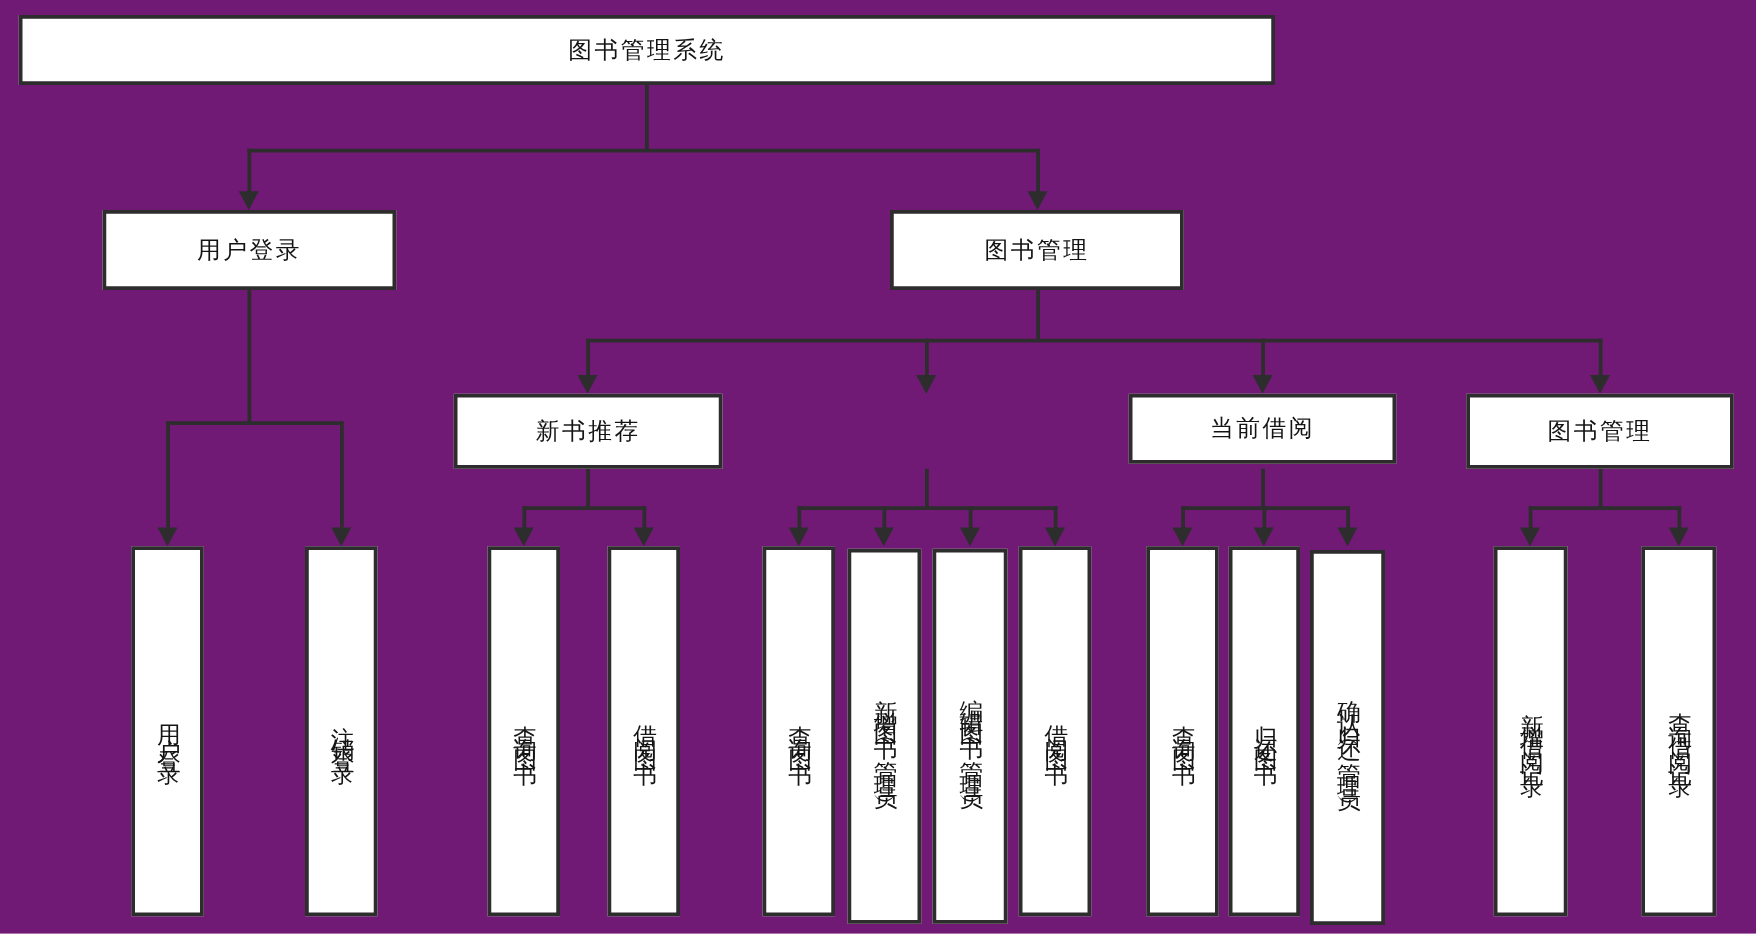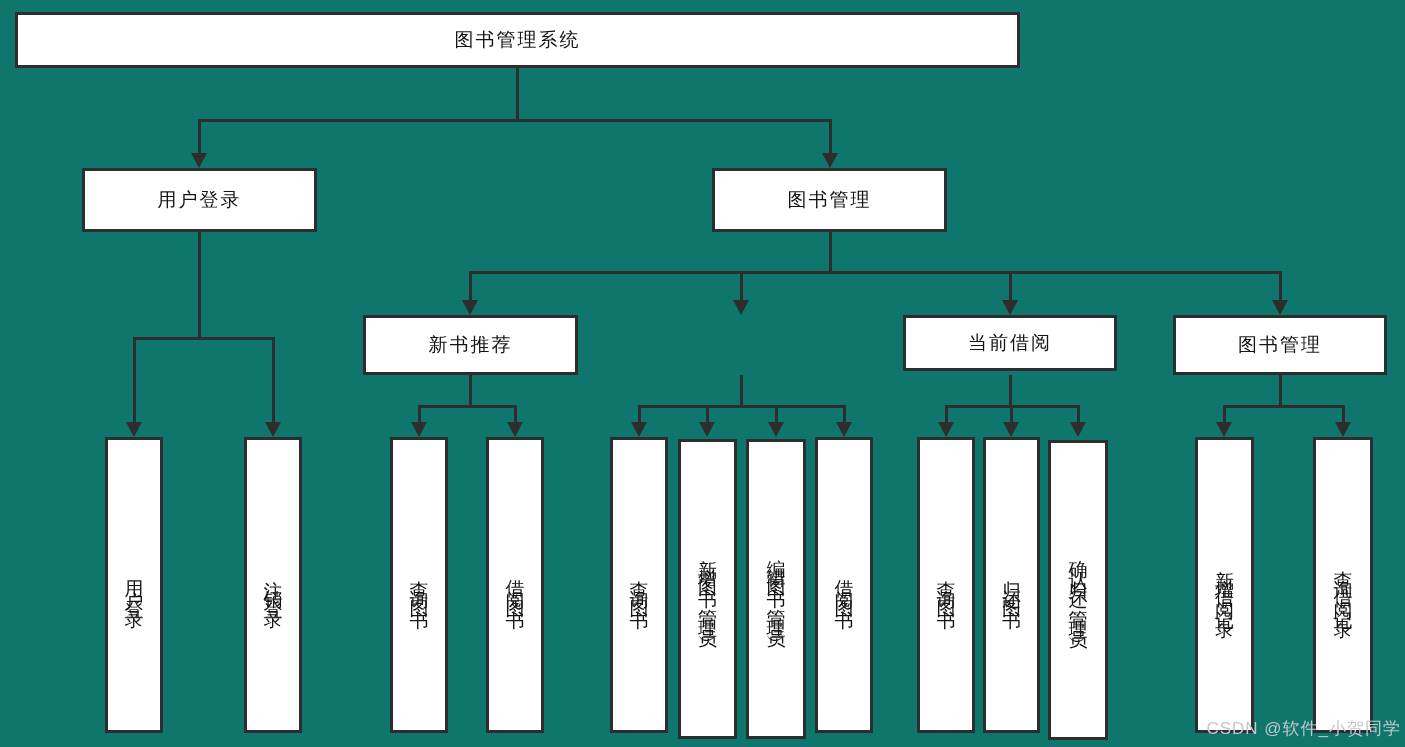--- a/index.html
+++ b/index.html
@@ -5,21 +5,21 @@
   html, body {
     margin: 0;
     padding: 0;
     background: #ffffff;
     font-family: "Liberation Sans", "DejaVu Sans", sans-serif;
   }
   #stage {
     position: relative;
     width: 1405px;
     height: 747px;
-    background: #0f766e;
+    background: #701a75;
     overflow: hidden;
   }
   .node {
     position: absolute;
     box-sizing: border-box;
     background: #ffffff;
     border: 3px solid #2d2d2d;
     display: flex;
     align-items: center;
     justify-content: center;
@@ -156,15 +156,14 @@
   <div class="arrow" style="left:1003px; top:422px;"></div>
   <div class="arrow" style="left:1070px; top:422px;"></div>
 
   <div class="line" style="left:1279px; top:375px; width:3px;   height:32px;"></div>
   <div class="line" style="left:1223px; top:405px; width:122px; height:3px;"></div>
   <div class="line" style="left:1223px; top:405px; width:3px;   height:18px;"></div>
   <div class="line" style="left:1342px; top:405px; width:3px;   height:18px;"></div>
   <div class="arrow" style="left:1216px; top:422px;"></div>
   <div class="arrow" style="left:1335px; top:422px;"></div>
 
-  <div class="watermark">CSDN @软件_小贺同学</div>
 
 </div>
 
 </body></html>

